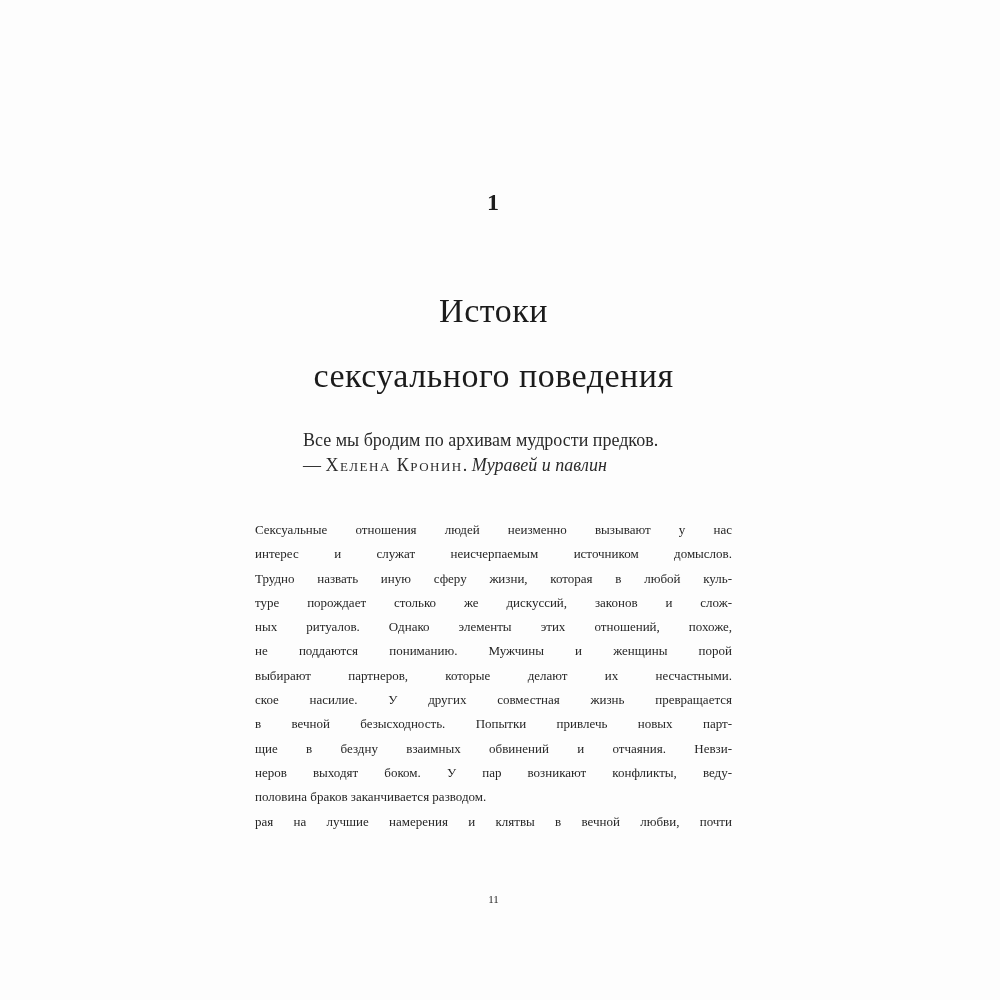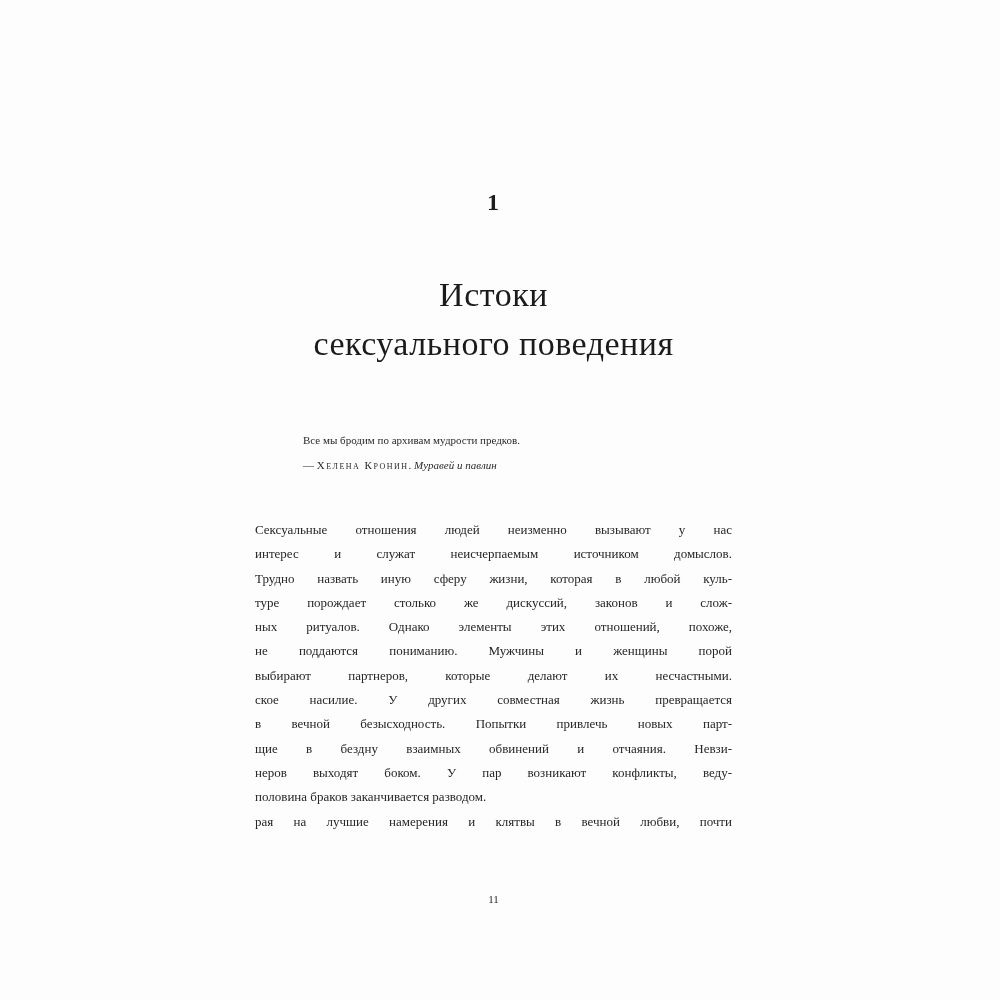--- a/index.html
+++ b/index.html
@@ -32,27 +32,27 @@
     left: 136px;
     width: 715px;
     margin: 0;
     text-align: center;
     font-size: 34px;
     font-weight: normal;
     line-height: 49px;
     letter-spacing: 0.5px;
     color: #1b1b1b;
   }
-  .chapter-title .title-line { display: block; }
+  .chapter-title .title-line { display: block; margin-top: 16px; }
   .epigraph {
     position: absolute;
     top: 428px;
     left: 303px;
     width: 375px;
-    font-size: 11px;
+    font-size: 18px;
     line-height: 25px;
     color: #2a2a2a;
   }
   .epigraph-quote { text-align: left; }
   .epigraph-attribution { text-align: left; }
   .smallcaps {
     font-variant: small-caps;
     letter-spacing: 1.5px;
   }
   .italic { font-style: italic; }

